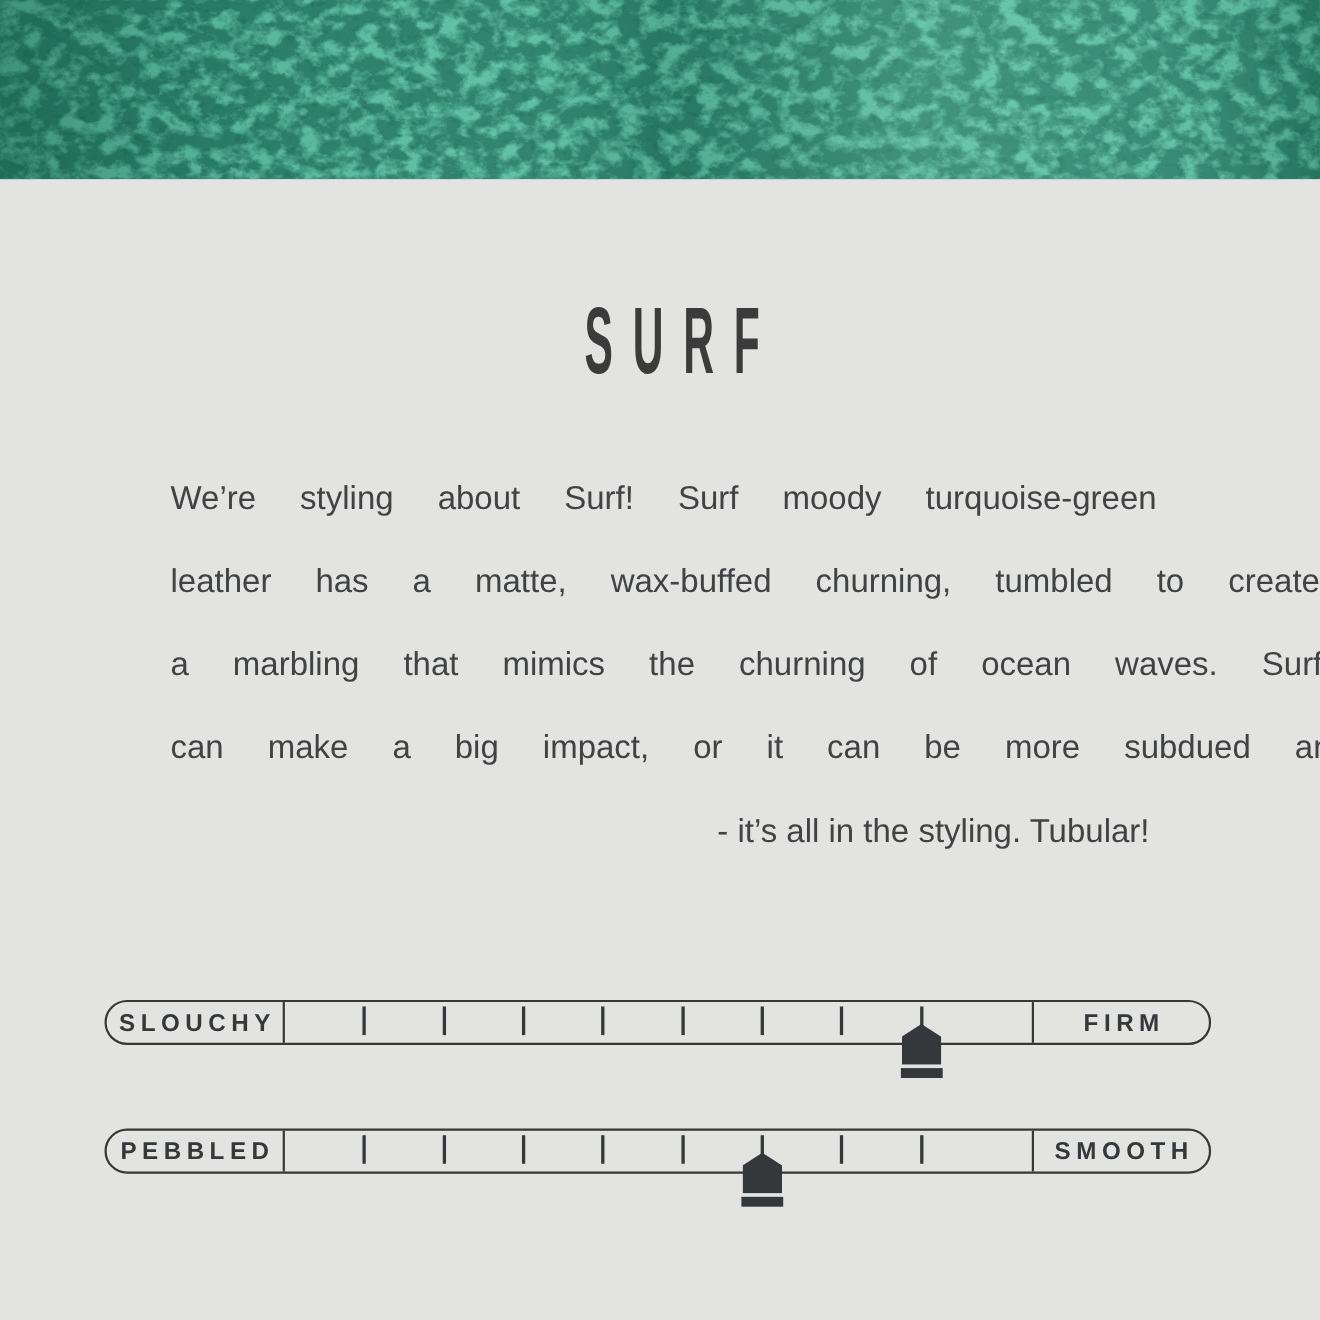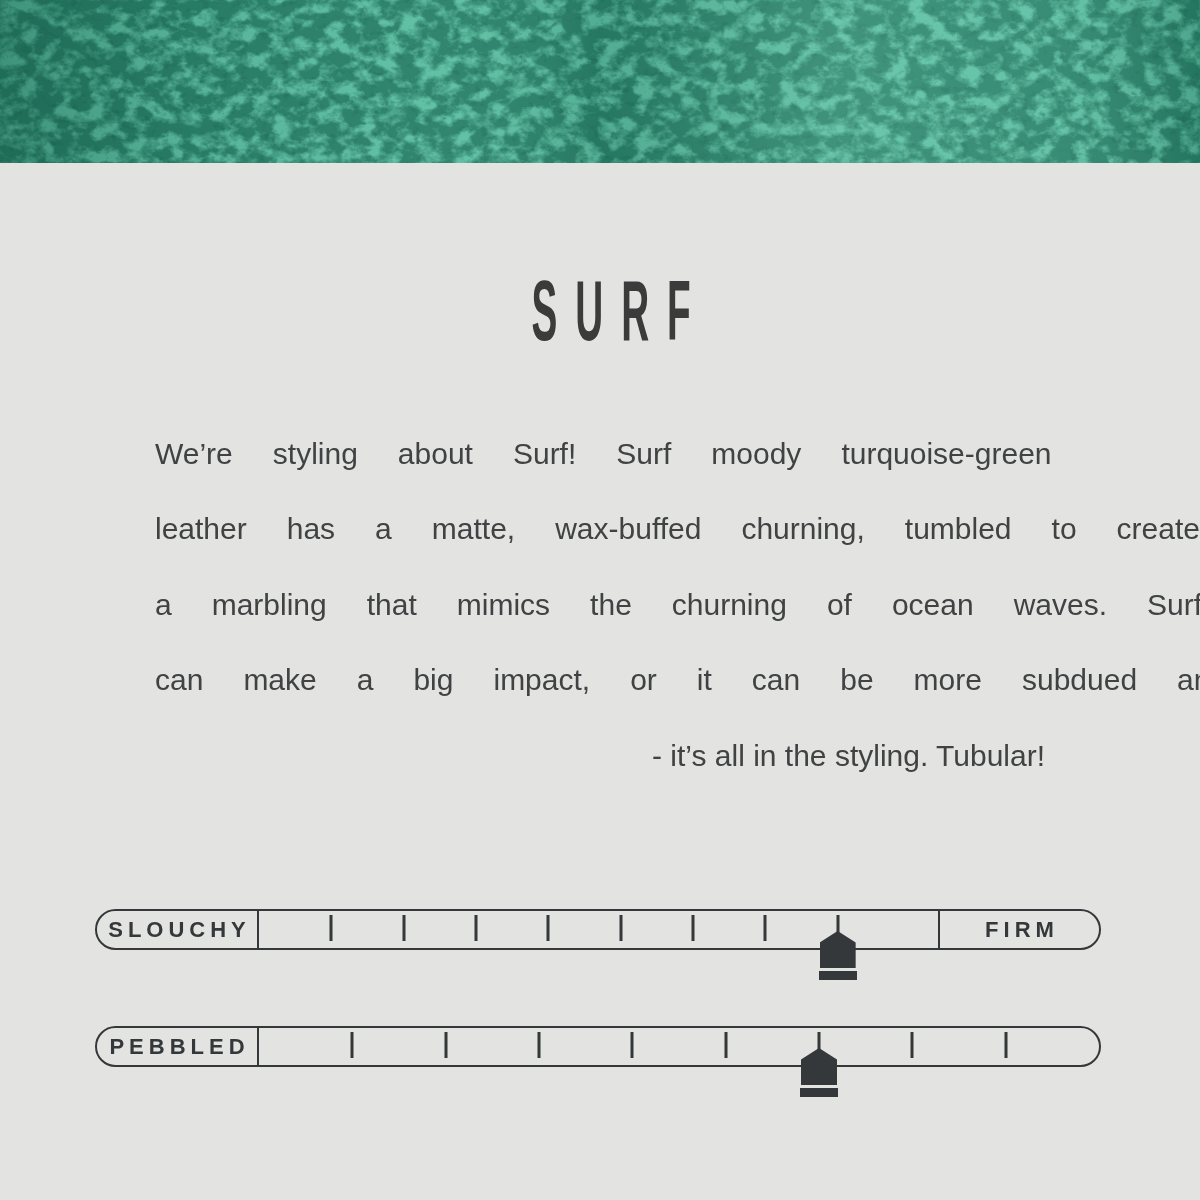--- a/index.html
+++ b/index.html
@@ -194,15 +194,16 @@
         <div class="tick" style="left: 44.4444%;"></div>
         <div class="tick" style="left: 55.5556%;"></div>
         <div class="tick" style="left: 66.6667%;"></div>
         <div class="tick" style="left: 77.7778%;"></div>
         <div class="tick" style="left: 88.8889%;"></div>
         <div class="marker" style="left: 66.6667%;">
         <div class="pent"></div>
         <div class="bar"></div>
       </div>
       </div>
+    <div class="cap right">SMOOTH</div>
   </div>
 
 </div>
 
 </body></html>

